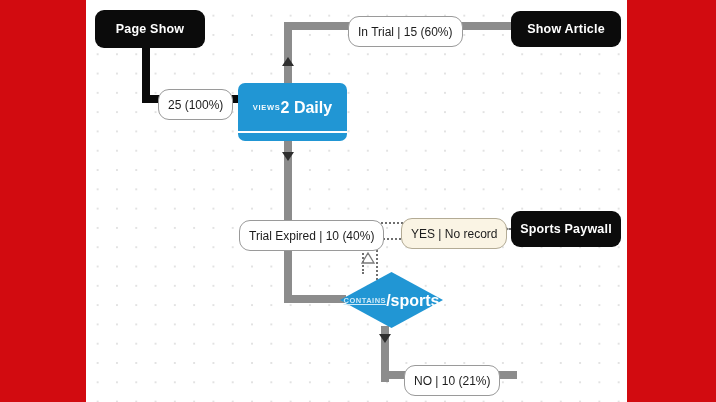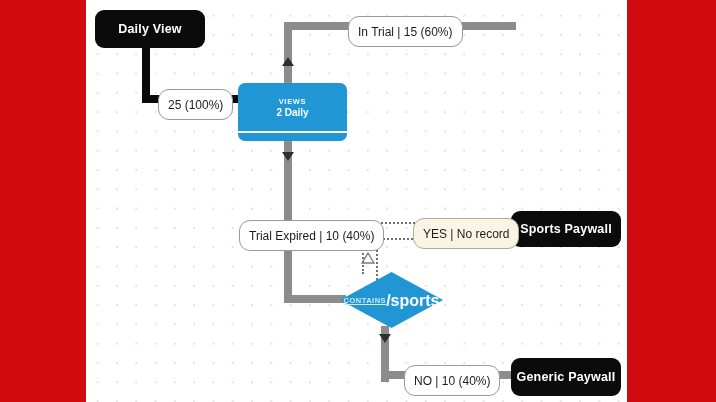--- a/index.html
+++ b/index.html
@@ -48,24 +48,24 @@
   .node-black{
     position:absolute;background:#0b0b0b;border-radius:9px;
     color:#ffffff;display:flex;align-items:center;justify-content:center;
     font-size:12.5px;font-weight:bold;letter-spacing:.2px;
   }
   .node-blue{
     position:absolute;background:#2196d4;border-radius:7px;
     color:#ffffff;overflow:hidden;
   }
   .node-blue .top{
-    height:48px;display:flex;flex-direction:column;align-items:center;justify-content:center;
+    height:48px;display:flex;align-items:center;justify-content:center;
   }
   .node-blue .kicker{font-size:7.5px;font-weight:bold;letter-spacing:.7px;opacity:.95;}
-  .node-blue .title{font-size:10px;font-weight:bold;margin-top:1px;}
+  .node-blue .title{font-size:16px;font-weight:bold;margin-top:1px;}
   .node-blue .rule{height:2px;background:#ffffff;}
   .node-blue .bottom{height:24px;}
 
   .diamond{position:absolute;}
   .diamond .shape{
     position:absolute;inset:0;background:#2196d4;
     clip-path:polygon(50% 0,100% 50%,50% 100%,0 50%);
   }
   .diamond .txt{
     position:absolute;inset:0;display:flex;
@@ -123,31 +123,31 @@
           <path d="M7 1 L13 11 L1 11 Z" fill="none" stroke="#7a7a7a" stroke-width="1.3"></path>
         </svg>
     </div>
     <div class="hollow" style="left:411px;top:222px;">
       <svg width="12" height="14" viewBox="0 0 12 14">
           <path d="M11 7 L1 13 L1 1 Z" fill="none" stroke="#7a7a7a" stroke-width="1.3"></path>
         </svg>
     </div>
 
     <div class="node-black" style="left:9px;top:10px;width:110px;height:38px;">
-      <span>Daily View</span>
+      <span>Page Show</span>
     </div>
 
+    <div class="node-black" style="left:425px;top:11px;width:110px;height:36px;">
+      <span>Show Article</span>
+    </div>
 
     <div class="node-black" style="left:425px;top:211px;width:110px;height:36px;">
       <span>Sports Paywall</span>
     </div>
 
-    <div class="node-black" style="left:425px;top:358px;width:110px;height:38px;">
-      <span>Generic Paywall</span>
-    </div>
 
     <div class="node-blue" style="left:152px;top:83px;width:109px;height:58px;">
       <div class="top">
         <div class="kicker">VIEWS</div>
         <div class="title">2 Daily</div>
       </div>
       <div class="rule"></div>
       <div class="bottom"></div>
     </div>
 
@@ -164,22 +164,22 @@
     </div>
 
     <div class="pill" style="left:262px;top:16px;">
       <span>In Trial | 15 (60%)</span>
     </div>
 
     <div class="pill" style="left:153px;top:208px;margin-top:12px;">
       <span>Trial Expired | 10 (40%)</span>
     </div>
 
-    <div class="pill cream" style="left:327px;top:218px;">
+    <div class="pill cream" style="left:315px;top:218px;">
       <span>YES | No record</span>
     </div>
 
     <div class="pill" style="left:318px;top:365px;">
-      <span>NO | 10 (40%)</span>
+      <span>NO | 10 (21%)</span>
     </div>
 
   </div>
 </div>
 
 </body></html>

